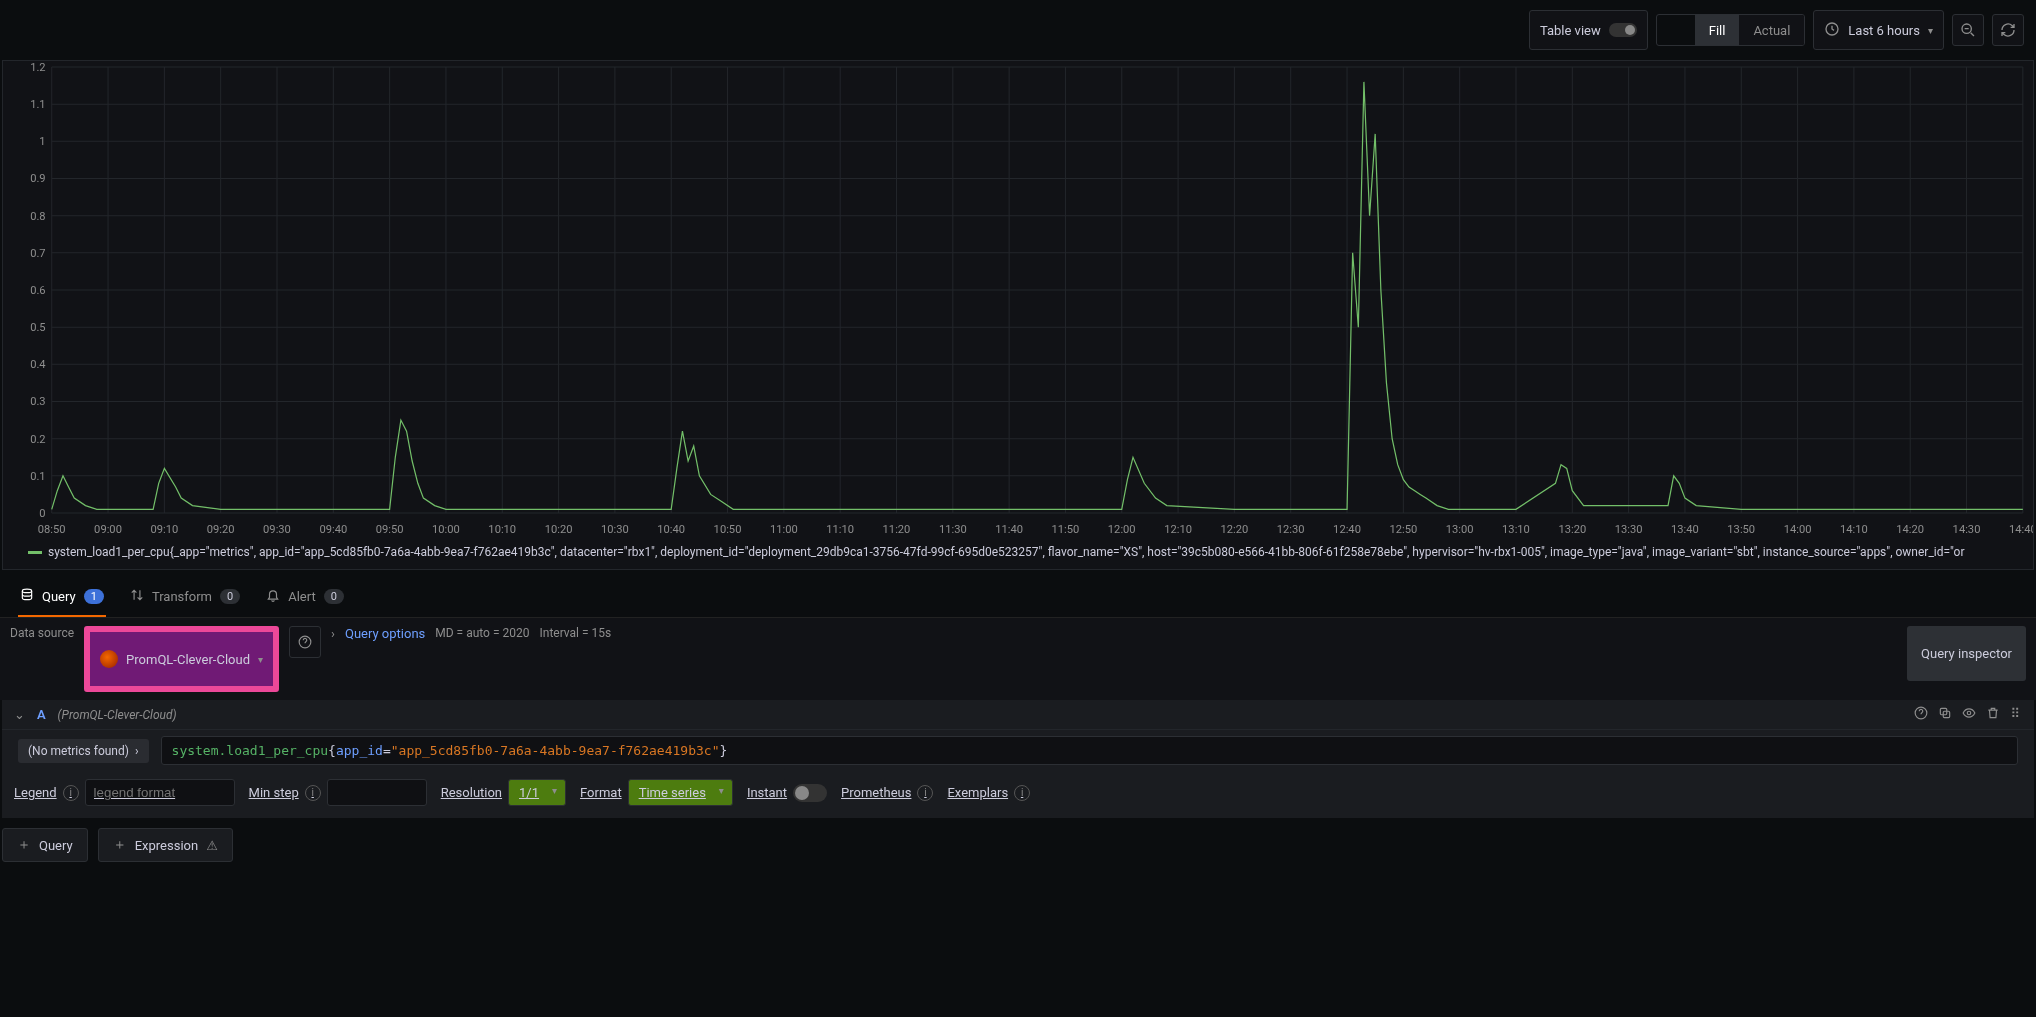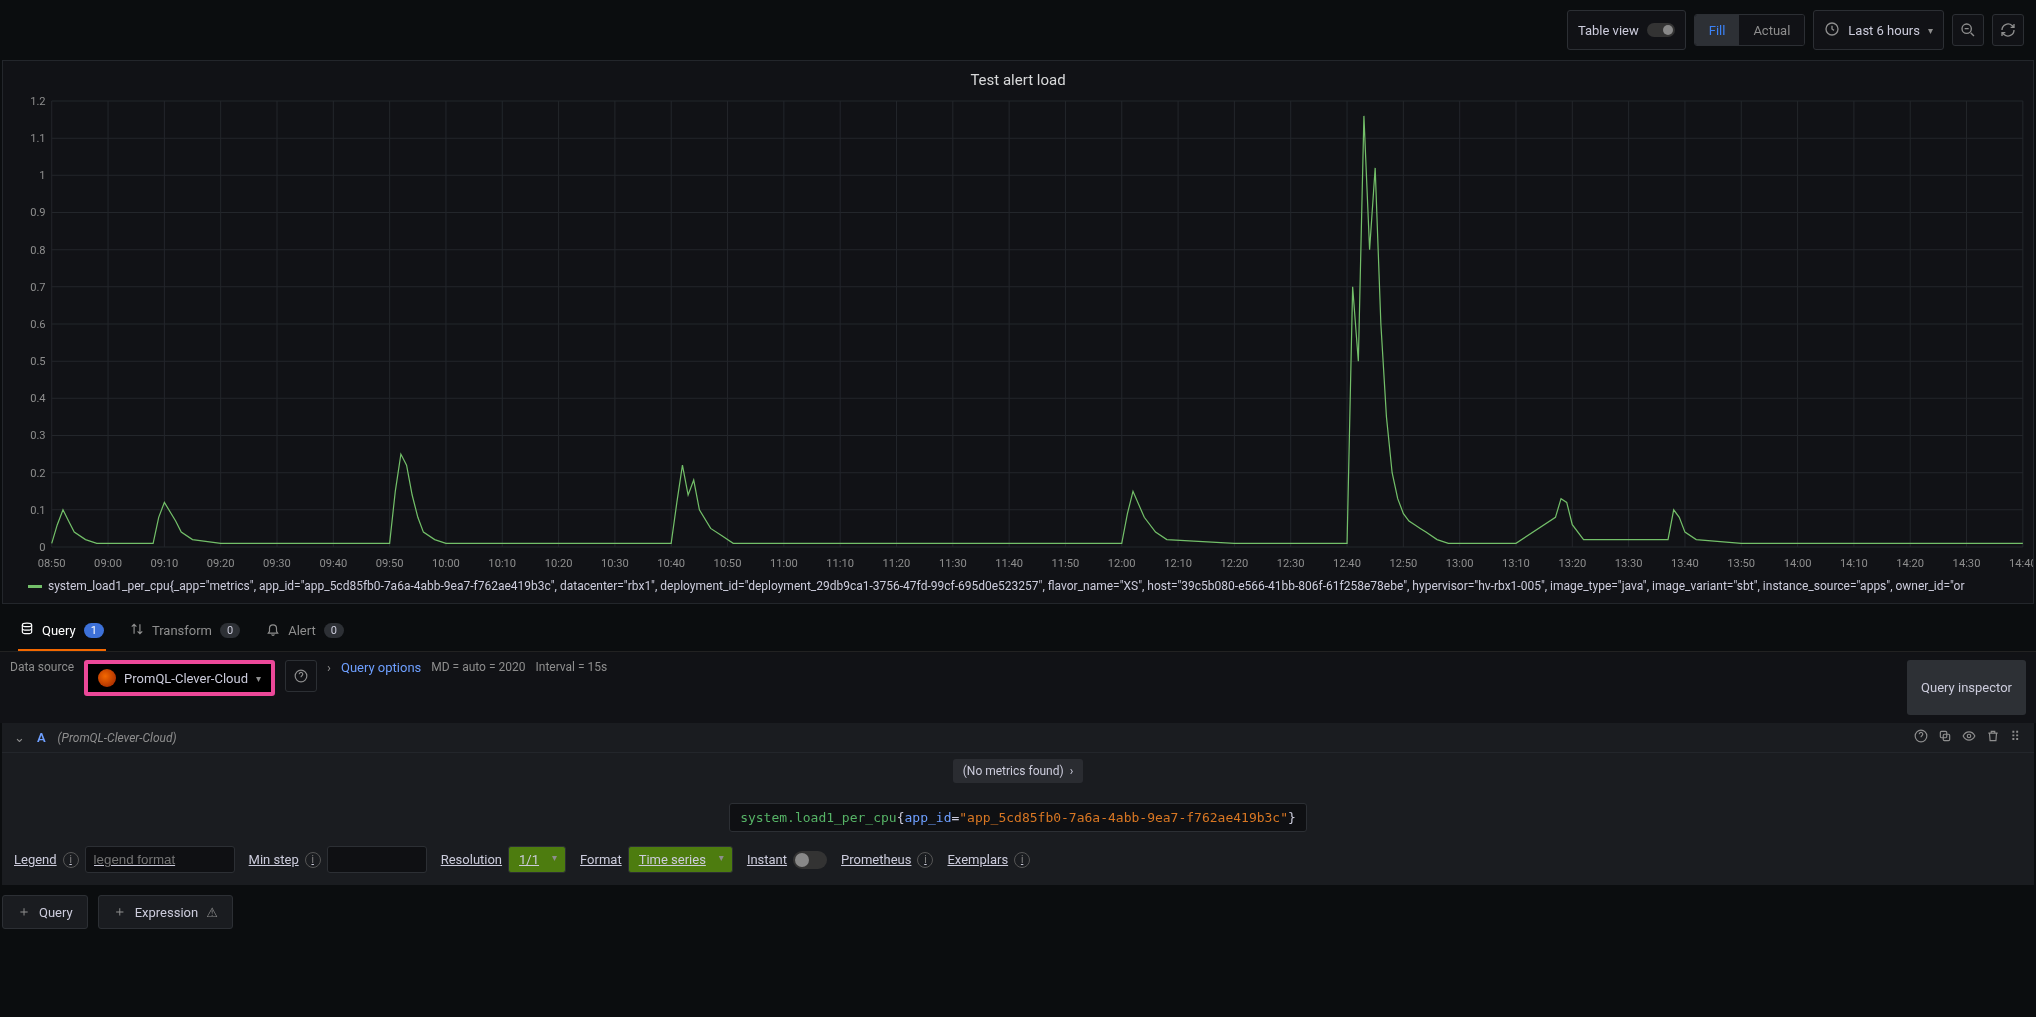--- a/index.html
+++ b/index.html
@@ -30,21 +30,21 @@
   gap: 8px;
 }
 .toggle-group .switch-track {
   width: 28px; height: 14px; border-radius: 7px; background: #333; position: relative;
 }
 .toggle-group .switch-thumb {
   width: 10px; height: 10px; border-radius: 50%; background: #888; position: absolute; top: 2px; right: 2px;
 }
 .seg { display: flex; border: 1px solid #2c2f34; border-radius: 3px; overflow: hidden; height: 32px; }
 .seg .seg-btn { padding: 0 14px; display:flex; align-items:center; background:#111216; color:#8e8e8e; cursor:pointer; }
-.seg .seg-btn.active { background: #2d3035; color:#3b82f6; }
+.seg .seg-btn.active { background: #2d3035; color:#ffffff;margin-left:38px; }
 .icon-btn {
   width: 32px; height: 32px; display:flex; align-items:center; justify-content:center;
   background:#111216; border:1px solid #2c2f34; border-radius:3px; cursor:pointer; color:#8e8e8e;
 }
 .panel {
   margin: 0 2px;
   border: 1px solid #23262b;
   background: #111216;
 }
 .panel-title { text-align:center; padding: 10px 0 6px; color:#d8d9da; font-size: 15px; }
@@ -52,33 +52,33 @@
 .chart-svg { width: 100%; height: 100%; display:block; }
 .legend { display:flex; align-items:center; gap:6px; padding: 4px 12px 10px 25px; color:#ccccdc; font-size:12px; white-space:nowrap; overflow:hidden; }
 .legend-swatch { width:14px; height:3px; background:#73bf69; }
 .tabs { display:flex; gap: 22px; padding: 10px 18px 0; border-bottom:1px solid #222; }
 .tab { display:flex; align-items:center; gap:8px; padding: 8px 2px 10px; color:#8e8e8e; cursor:pointer; border-bottom:2px solid transparent; }
 .tab.active { color:#fff; border-bottom-color:#f46800; }
 .badge { background:#2d3035; color:#ccccdc; border-radius:10px; font-size:11px; padding:1px 7px; }
 .tab.active .badge { background:#3d71d9; color:#fff; }
 .query-bar { display:flex; align-items:flex-start; padding: 8px 10px; gap:10px; background:#111216; }
 .ds-label { color:#8e8e8e; font-size:12px; }
-.ds-picker { display:flex; align-items:center; gap:8px; background:#000000; border:4px solid #ec4899; border-radius:3px; padding:5px 10px; }
+.ds-picker { display:flex; align-items:center; gap:8px; background:#701a75; border:6px solid #ec4899; border-radius:3px; padding:18px 10px; }
 .ds-logo { width:18px;height:18px;border-radius:50%;background:radial-gradient(circle at 40% 40%,#f46800,#971e00); }
 .link { color:#6e9fff; cursor:pointer; }
 .muted { color:#8e8e8e; font-size:12px; }
 .right { margin-left:auto; }
 .pill-btn { background:#2d3035; color:#ccccdc; border-radius:3px; padding:20px 14px; cursor:pointer; }
 .query-row { background:#1a1c20; margin:0 2px; }
 .query-header { display:flex; align-items:center; gap:12px; padding:6px 12px; border-bottom:1px solid #23262b; }
 .query-ref { color:#6e9fff; font-weight:600; }
 .query-src { color:#8e8e8e; font-style:italic; font-size:12px; }
 .query-actions { margin-left:auto; display:flex; gap:10px; color:#8e8e8e; }
 .query-actions span { cursor:pointer; }
-.metrics-row { display:flex; align-items:center; padding:6px 16px; gap:20px;flex-direction:column; }
+.metrics-row { display:flex; align-items:center; padding:6px 16px; gap:12px; }
 .metrics-browser { background:#2a2c31; border-radius:3px; padding:5px 10px; font-size:12px; color:#ccccdc; display:flex; align-items:center; gap:6px; }
 .code-input { flex:1; background:#0f1013; border:1px solid #2c2f34; padding:6px 10px; font-family: Menlo, monospace; font-size:13px; border-radius:3px; }
 .code-input .fn { color:#56b366; }
 .code-input .brace { color:#ccccdc; }
 .code-input .key { color:#6e9fff; }
 .code-input .op { color:#ccccdc; }
 .code-input .str { color:#d97723; }
 .opts-row { display:flex; align-items:center; gap:14px; padding:8px 12px 12px; flex-wrap:wrap;text-decoration:underline; }
 .opt { display:flex; align-items:center; gap:6px; }
 .opt input[type=text] { background:#0f1013; border:1px solid #2c2f34; color:#84cc16; padding:5px 8px; border-radius:3px; width:150px; }
@@ -126,21 +126,20 @@
       </svg>
   </div>
   <div class="icon-btn">
     <svg width="16" height="16" viewBox="0 0 24 24" fill="none" stroke="#8e8e8e" stroke-width="2">
         <path d="M3 12a9 9 0 0 1 15-6.7L21 8M21 3v5h-5M21 12a9 9 0 0 1-15 6.7L3 16M3 21v-5h5"></path>
       </svg>
   </div>
 </div>
 
 <div class="panel">
-  <div class="panel-title">Test alert load</div>
   <div class="chart-wrap">
     <svg class="chart-svg" id="chart-svg" viewBox="0 0 2000 480" preserveAspectRatio="none">
         <line class="gridline" x1="48" y1="452" x2="1990" y2="452"></line>
         <text x="42" y="456" text-anchor="end">0</text>
         <line class="gridline" x1="48" y1="414.8333333333333" x2="1990" y2="414.8333333333333"></line>
         <text x="42" y="418.8333333333333" text-anchor="end">0.1</text>
         <line class="gridline" x1="48" y1="377.66666666666663" x2="1990" y2="377.66666666666663"></line>
         <text x="42" y="381.66666666666663" text-anchor="end">0.2</text>
         <line class="gridline" x1="48" y1="340.5" x2="1990" y2="340.5"></line>
         <text x="42" y="344.5" text-anchor="end">0.3</text>

